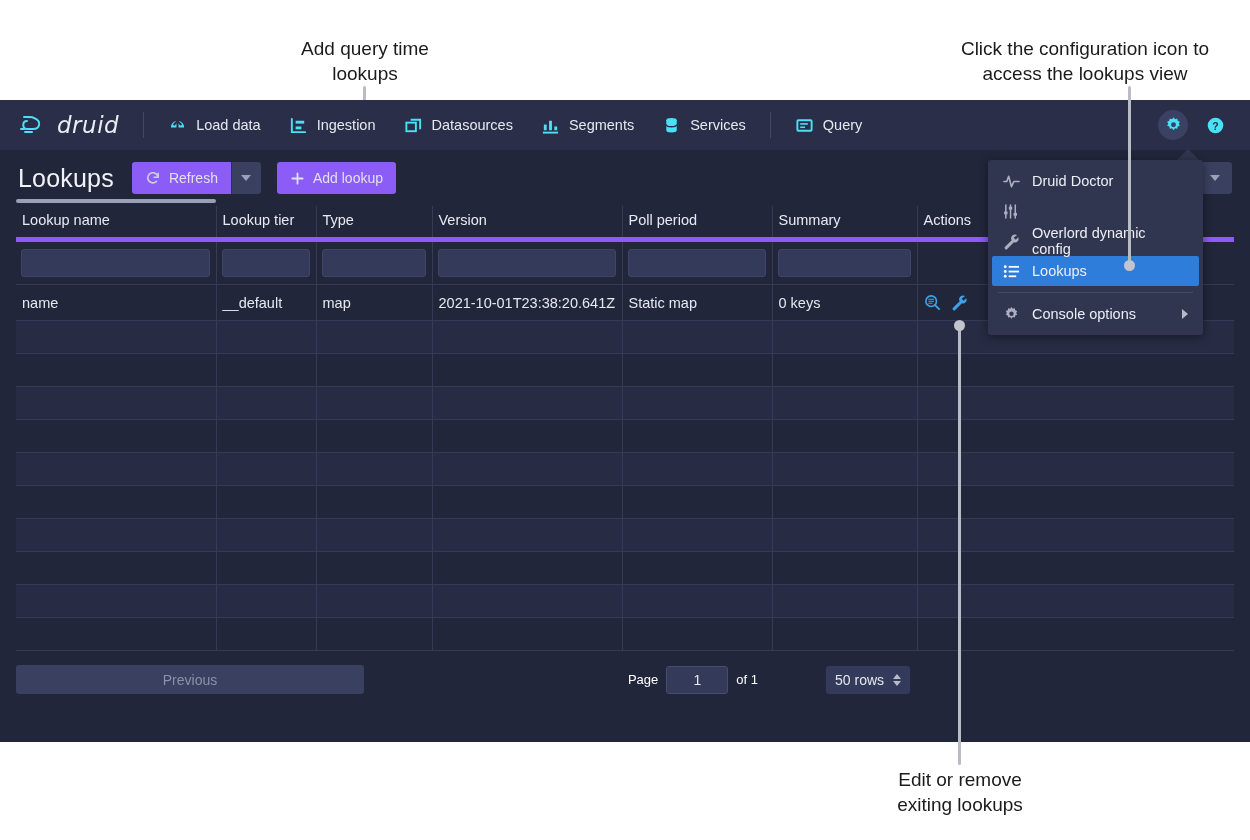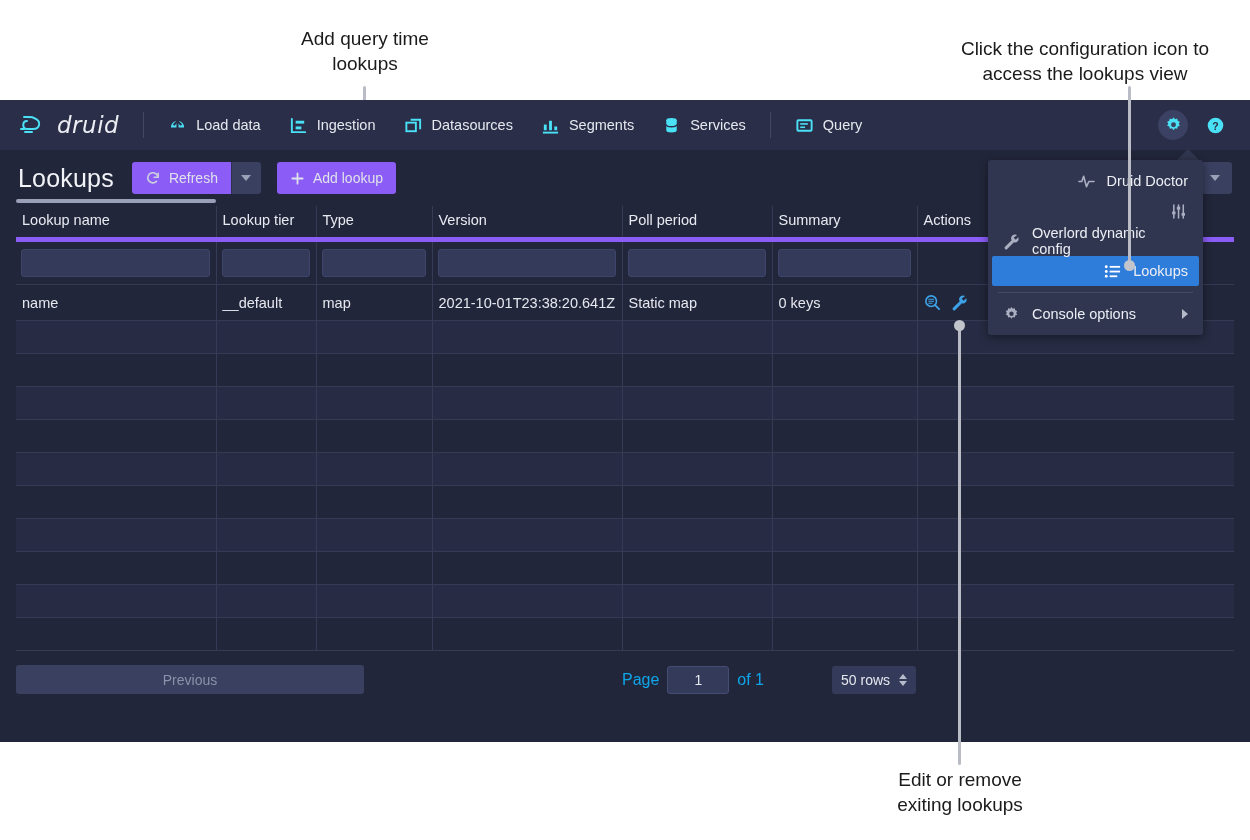--- a/index.html
+++ b/index.html
@@ -168,21 +168,21 @@
   .pg-btn {
     background: #3a4060; color: #8b91a8;
     border: none; border-radius: 3px;
     height: 29px; font-size: 14px;
     font-family: "Liberation Sans", sans-serif;
     cursor: pointer;
   }
   .pg-prev { width: 348px; }
   .pg-next { width: 348px; }
   .pg-mid { flex: 1; display: flex; align-items: center; justify-content: center; gap: 8px; }
-  .pg-label { color: #0ea5e9; font-size: 16px; }
+  .pg-label { color: #ffffff; font-size: 13px; }
   .pg-page-input {
     width: 62px; height: 28px; text-align: center;
     background: #343a5a; border: 1px solid #464d73; border-radius: 3px;
     color: #e6e8ef; font-size: 14px; font-family: "Liberation Sans", sans-serif;
   }
   .pg-rows {
     display: inline-flex; align-items: center; gap: 9px;
     background: #343a5a; border-radius: 3px;
     height: 28px; padding: 0 9px;
     color: #e6e8ef; font-size: 14px; cursor: pointer;
@@ -202,39 +202,38 @@
     padding: 6px 0;
     z-index: 50;
     box-shadow: 0 2px 10px rgba(0,0,0,.45);
   }
   .menu-item {
     display: flex; align-items: center; gap: 12px;
     height: 30px; padding: 0 11px;
     color: #eceef4; font-size: 14.5px;
     cursor: pointer; margin: 0 4px;
     border-radius: 2px;
-    justify-content: flex-end;
   }
   .menu-item.selected { background: #2f7ddb; }
   .menu-sep { height: 1px; background: #454b66; margin: 6px 10px; }
   .menu-ico { width: 17px; height: 17px; flex: 0 0 17px; display: block; }
   .submenu-arrow {
     margin-left: auto;
     width: 0; height: 0;
     border-top: 5px solid transparent;
     border-bottom: 5px solid transparent;
     border-left: 6px solid #b5bacb;
   }
 </style>
 </head>
 <body>
 
 <div class="page">
 
-  <div class="callout-text" style="left:245px; top:26px; width:240px;">Add query time
+  <div class="callout-text" style="left:245px; top:36px; width:240px;">Add query time
 lookups</div>
   <div class="callout-line" style="left:363px; top:86px; height:72px;"></div>
   <div class="callout-dot" style="left:359px; top:154px;"></div>
 
   <div class="callout-text" style="left:920px; top:36px; width:330px;">Click the configuration icon to
 access the lookups view</div>
   <div class="callout-line" style="left:1128px; top:86px; height:180px; z-index:60;"></div>
   <div class="callout-dot" style="left:1124px; top:260px; z-index:60;"></div>
 
   <div class="callout-text" style="left:840px; top:767px; width:240px;">Edit or remove

